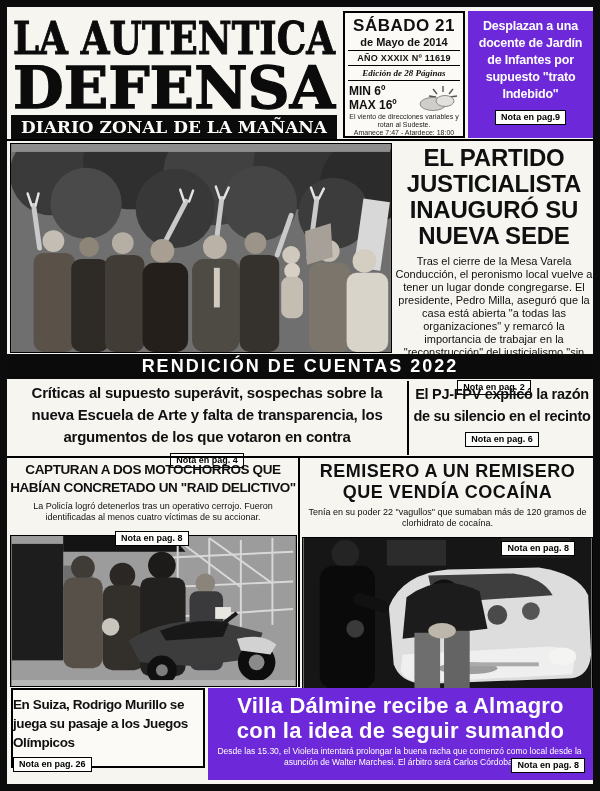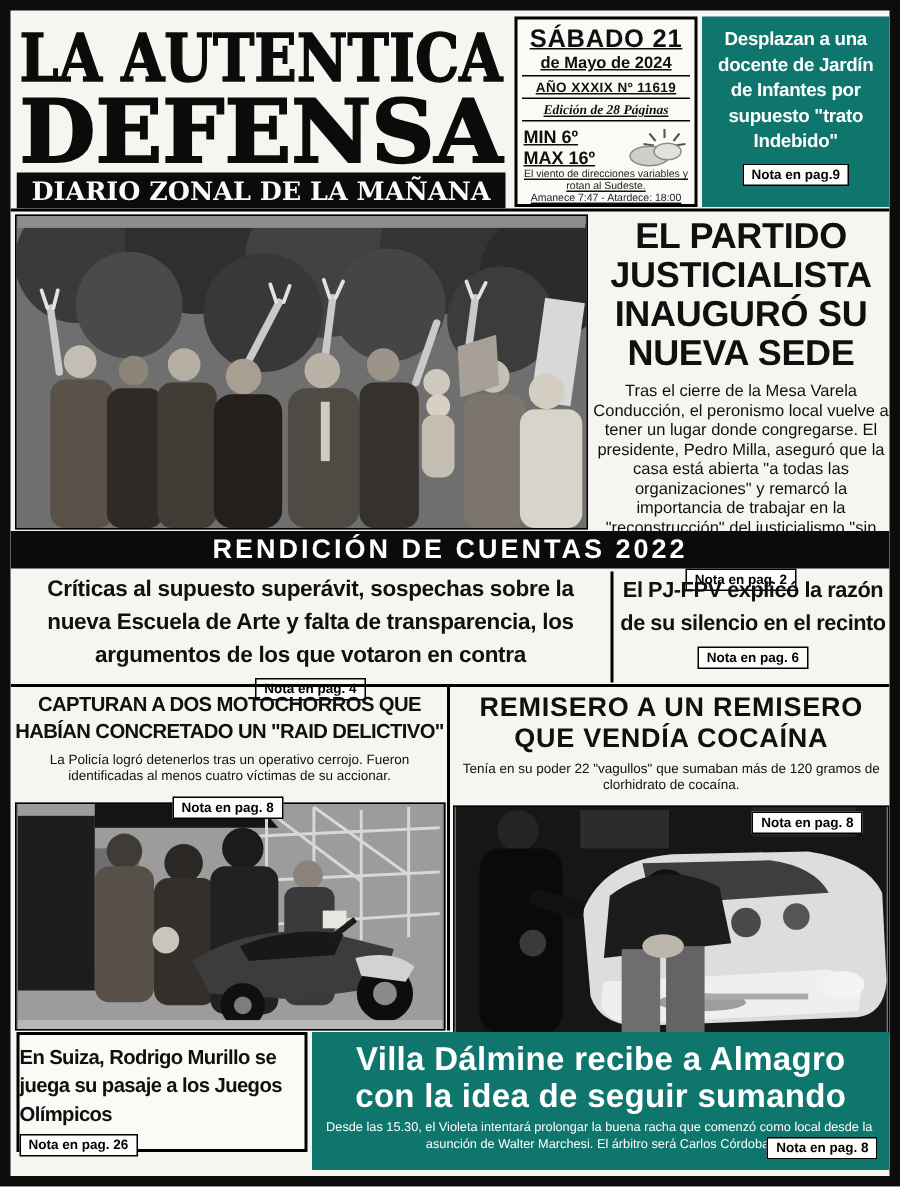--- a/index.html
+++ b/index.html
@@ -14,21 +14,21 @@
   
   .datebox{border:2px solid #000;background:#fbfaf6;box-sizing:border-box;padding:3px 2px 1px 2px;}
   .datebox .rule{border-top:1.5px solid #000;margin:2px 1px;}
   .day{font-size:17px;font-weight:bold;text-align:center;letter-spacing:.5px;}
   .dateline{font-size:11px;font-weight:bold;text-align:center;}
   .yearline{font-size:9px;font-weight:bold;text-align:center;letter-spacing:.3px;}
   .edition{font-size:9px;font-weight:bold;font-style:italic;text-align:center;font-family:"Liberation Serif",serif;}
   .minmax{font-size:12px;font-weight:bold;line-height:14px;}
   .weather-row{display:flex;align-items:center;justify-content:space-between;padding:1px 2px;}
   .smallprint{font-size:7px;line-height:8px;text-align:center;color:#222;}
-  .blackbox{background:#0f766e;color:#fff;box-sizing:border-box;}
+  .blackbox{background:#6d28d9;color:#fff;box-sizing:border-box;}
   .teacher{padding:7px 3px 4px 3px;text-align:center;}
   .teacher .hl{font-size:12.5px;font-weight:bold;line-height:17px;letter-spacing:-.2px;}
   
   .main-hl{font-size:24px;font-weight:bold;line-height:26px;text-align:center;letter-spacing:-.2px;}
   .main-body{font-size:11px;line-height:13px;text-align:center;margin-top:6px;}
   .banner{background:#0b0b0b;color:#fff;font-size:18px;font-weight:bold;
           letter-spacing:2px;text-align:center;line-height:25px;}
   .acc-hl{font-size:15px;font-weight:bold;line-height:22px;text-align:center;letter-spacing:-.2px;}
   .pj-hl{font-size:14.5px;font-weight:bold;line-height:22px;text-align:center;letter-spacing:-.3px;}
   .vdiv{background:#000;}
@@ -49,23 +49,23 @@
 
 <div class="page">
 
   <svg class="abs" style="left:4px;top:5px;" width="328" height="127">
     <text x="2" y="42" font-family="DejaVu Serif, serif" font-weight="bold" font-size="44" fill="#0b0b0b" stroke="#0b0b0b" stroke-width="1" textLength="322" lengthAdjust="spacingAndGlyphs">LA AUTENTICA</text>
     <text x="2" y="96" font-family="DejaVu Serif, serif" font-weight="bold" font-size="58" fill="#0b0b0b" stroke="#0b0b0b" stroke-width="1.3" textLength="322" lengthAdjust="spacingAndGlyphs">DEFENSA</text>
     <rect x="0" y="103" width="326" height="24" fill="#0b0b0b"></rect>
     <text x="163" y="121" text-anchor="middle" font-family="DejaVu Serif, serif" font-weight="bold" font-size="17" fill="#fbfaf6" textLength="306" lengthAdjust="spacingAndGlyphs">DIARIO ZONAL DE LA MAÑANA</text>
   </svg>
 
-  <div class="abs datebox" style="left:336px;top:4px;width:122px;height:127px;text-decoration:underline;">
+  <div class="abs datebox" style="left:336px;top:4px;width:122px;height:127px;">
     <div class="day">SÁBADO 21</div>
-    <div class="dateline">de Mayo de 2024</div>
+    <div class="dateline">de Mayo de 2014</div>
     <div class="rule"></div>
     <div class="yearline">AÑO XXXIX Nº 11619</div>
     <div class="rule"></div>
     <div class="edition">Edición de 28 Páginas</div>
     <div class="rule"></div>
     <div class="weather-row">
       <div>
         <div class="minmax">MIN 6º</div>
         <div class="minmax">MAX 16º</div>
       </div>

